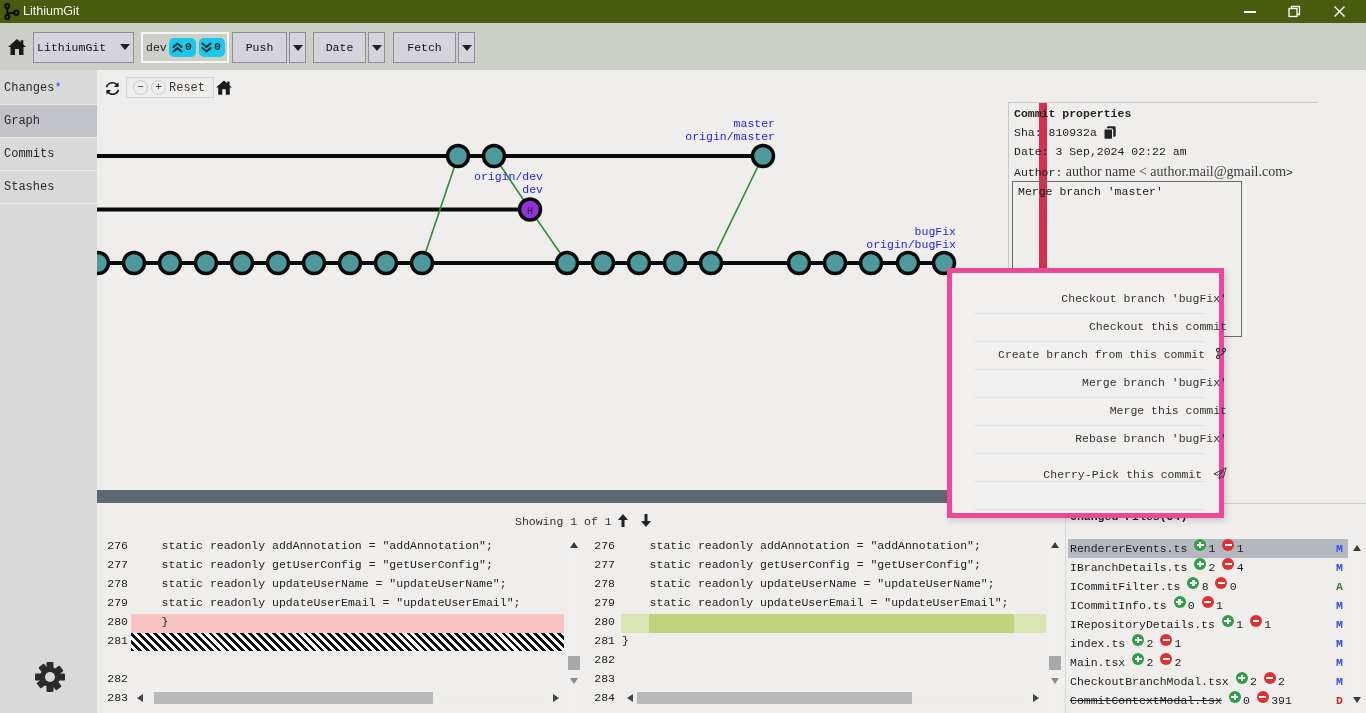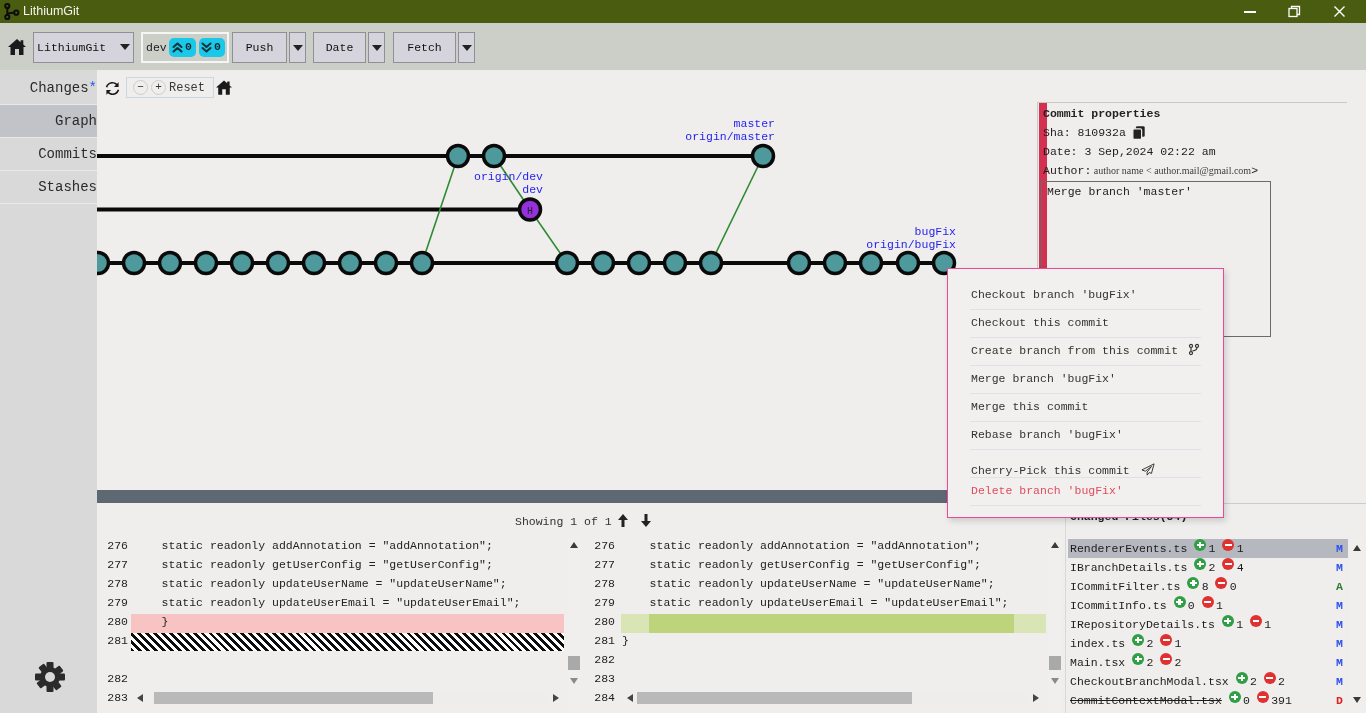--- a/index.html
+++ b/index.html
@@ -4,26 +4,26 @@
 <style>
 * { margin:0; padding:0; box-sizing:border-box; }
 html,body { width:1366px; height:713px; overflow:hidden; }
 body { font-family:"Liberation Mono", monospace; font-size:11.5px; color:#1c1c1c; background:#f0eeec; position:relative; }
 .abs { position:absolute; }
 #titlebar { left:0; top:0; width:1366px; height:23px; background:#4a5c10; }
 #titlebar .ttl { position:absolute; left:23px; top:4px; color:#f5f6ef; font-family:"Liberation Sans",sans-serif; font-size:12.5px; }
 #toolbar { left:0; top:23px; width:1366px; height:47px; background:#cbcfc8; }
 .tbtn { position:absolute; background:#d5d3db; border:1px solid #8f8f97; color:#111; text-align:center; }
 #sidebar { left:0; top:70px; width:97px; height:643px; background:#d9d9d9; }
-.sitem { position:absolute; left:0; width:97px; height:33px; line-height:33px; padding-left:4px; font-size:14px; border-bottom:1px solid #e9e9e9; color:#2a2a2a;text-align:right;}
+.sitem { position:absolute; left:0; width:97px; height:33px; line-height:33px; padding-left:4px; font-size:12px; border-bottom:1px solid #e9e9e9; color:#2a2a2a;}
 #graphbar-box { left:126px; top:77px; width:88px; height:21px; border:1px solid #ccd6e2; }
 #redbar { left:1039px; top:102px; width:8px; height:389px; background:#d23150; }
 #darkbar { left:97px; top:490px; width:967px; height:13px; background:#5d6873; }
-#commitprops { left:1037px; top:102px; width:310px; height:401px; border-top:1px solid #c8c8c8; border-left:1px solid #c8c8c8; font-size:11.5px; }
-#ctxmenu { left:947px; top:268px; width:277px; height:250px; background:#f2f0ee; border:1px solid #ec4899; box-shadow:2px 3px 6px rgba(0,0,0,0.15); z-index:50; }
+#commitprops { left:1008px; top:102px; width:310px; height:401px; border-top:1px solid #c8c8c8; border-left:1px solid #c8c8c8; font-size:11.5px; }
+#ctxmenu { left:947px; top:268px; width:277px; height:250px; background:#f2f0ee; border:5px solid #ec4899; box-shadow:2px 3px 6px rgba(0,0,0,0.15); z-index:50;text-align:right; }
 .mitem { position:absolute; left:0px; width:275px; height:28px; line-height:28px; padding-left:23px; color:#333; }
 .msep { position:absolute; left:22px; width:231px; height:1px; background:#dde2e9; }
 #files { left:1065px; top:503px; width:301px; height:210px; border-top:1px solid #cccccc; border-left:1px solid #d8d8d8; }
 .frow { position:absolute; left:4px; width:280px; height:35px; line-height:19px; white-space:nowrap; }
 .badge { position:relative; display:inline-block; width:12px; height:12px; border-radius:50%; vertical-align:1px; }
 .badge b { position:absolute; background:#fff; }
 .bh { left:2.6px; top:4.9px; width:6.8px; height:2.3px; }
 .bv { left:4.9px; top:2.6px; width:2.3px; height:6.8px; }
 .stat { position:absolute; font-weight:bold; line-height:19px; }
 .codeline { position:absolute; white-space:pre; font-size:11.5px; color:#222; }
@@ -178,21 +178,21 @@
 <div id="darkbar" class="abs"></div>
 
 <div id="commitprops" class="abs">
   <div class="abs" style="left:5px;top:4px;font-weight:bold;color:#222;">Commit properties</div>
   <div class="abs" style="left:5px;top:23px;">Sha: 810932a</div>
   <svg class="abs" style="left:94px;top:22px" width="14" height="15" viewBox="0 0 16 16">
     <rect x="4.5" y="0.8" width="10" height="12" rx="1.5" fill="#222"></rect>
     <rect x="1" y="3.8" width="10" height="12" rx="1.5" fill="#222" stroke="#f0eeec" stroke-width="1.4"></rect>
   </svg>
   <div class="abs" style="left:5px;top:42px;">Date: 3 Sep,2024 02:22 am</div>
-  <div class="abs" style="left:5px;top:61px;">Author:<span style="font-family:'Liberation Serif',serif;font-size:10px;color:#3c3c3c;"> author name &lt; author.mail@gmail.com</span>&gt;</div>
+  <div class="abs" style="left:5px;top:61px;">Author:<span style="font-family:'Liberation Serif',serif;font-size:14px;color:#3c3c3c;"> author name &lt; author.mail@gmail.com</span>&gt;</div>
   <div class="abs" style="left:3px;top:78px;width:230px;height:156px;border:1px solid #6a6a6a;padding:3px 5px;">Merge branch 'master'</div>
 </div>
 
 <div id="ctxmenu" class="abs">
   <div class="mitem" style="top:12px;">Checkout branch 'bugFix'</div>
   <div class="mitem" style="top:40px;">Checkout this commit</div>
   <div class="mitem" style="top:68px;">Create branch from this commit
     <svg style="vertical-align:-2px;margin-left:3px" width="12" height="13" viewBox="0 0 14 14">
         <g stroke="#333" stroke-width="1.4" fill="none">
           <circle cx="3.5" cy="2.8" r="1.8"></circle>
@@ -203,21 +203,20 @@
       </svg>
   </div>
   <div class="mitem" style="top:96px;">Merge branch 'bugFix'</div>
   <div class="mitem" style="top:124px;">Merge this commit</div>
   <div class="mitem" style="top:152px;">Rebase branch 'bugFix'</div>
   <div class="mitem" style="top:188px;">Cherry-Pick this commit
     <svg style="vertical-align:-2px;margin-left:4px" width="14" height="13" viewBox="0 0 16 15">
         <path d="M15 1 L1 8 L5 9.5 L12 4 L7 10.5 L7 14 L9.3 11 L12 12 Z" fill="none" stroke="#333" stroke-width="1.1" stroke-linejoin="round"></path>
       </svg>
   </div>
-  <div class="mitem" style="top:208px;color:#e14b5e;">Delete branch 'bugFix'</div>
   <div class="msep" style="top:40px"></div>
     <div class="msep" style="top:68px"></div>
     <div class="msep" style="top:96px"></div>
     <div class="msep" style="top:124px"></div>
     <div class="msep" style="top:152px"></div>
     <div class="msep" style="top:180px"></div>
     <div class="msep" style="top:208px"></div>
     <div class="msep" style="top:236px"></div>
 </div>
 

